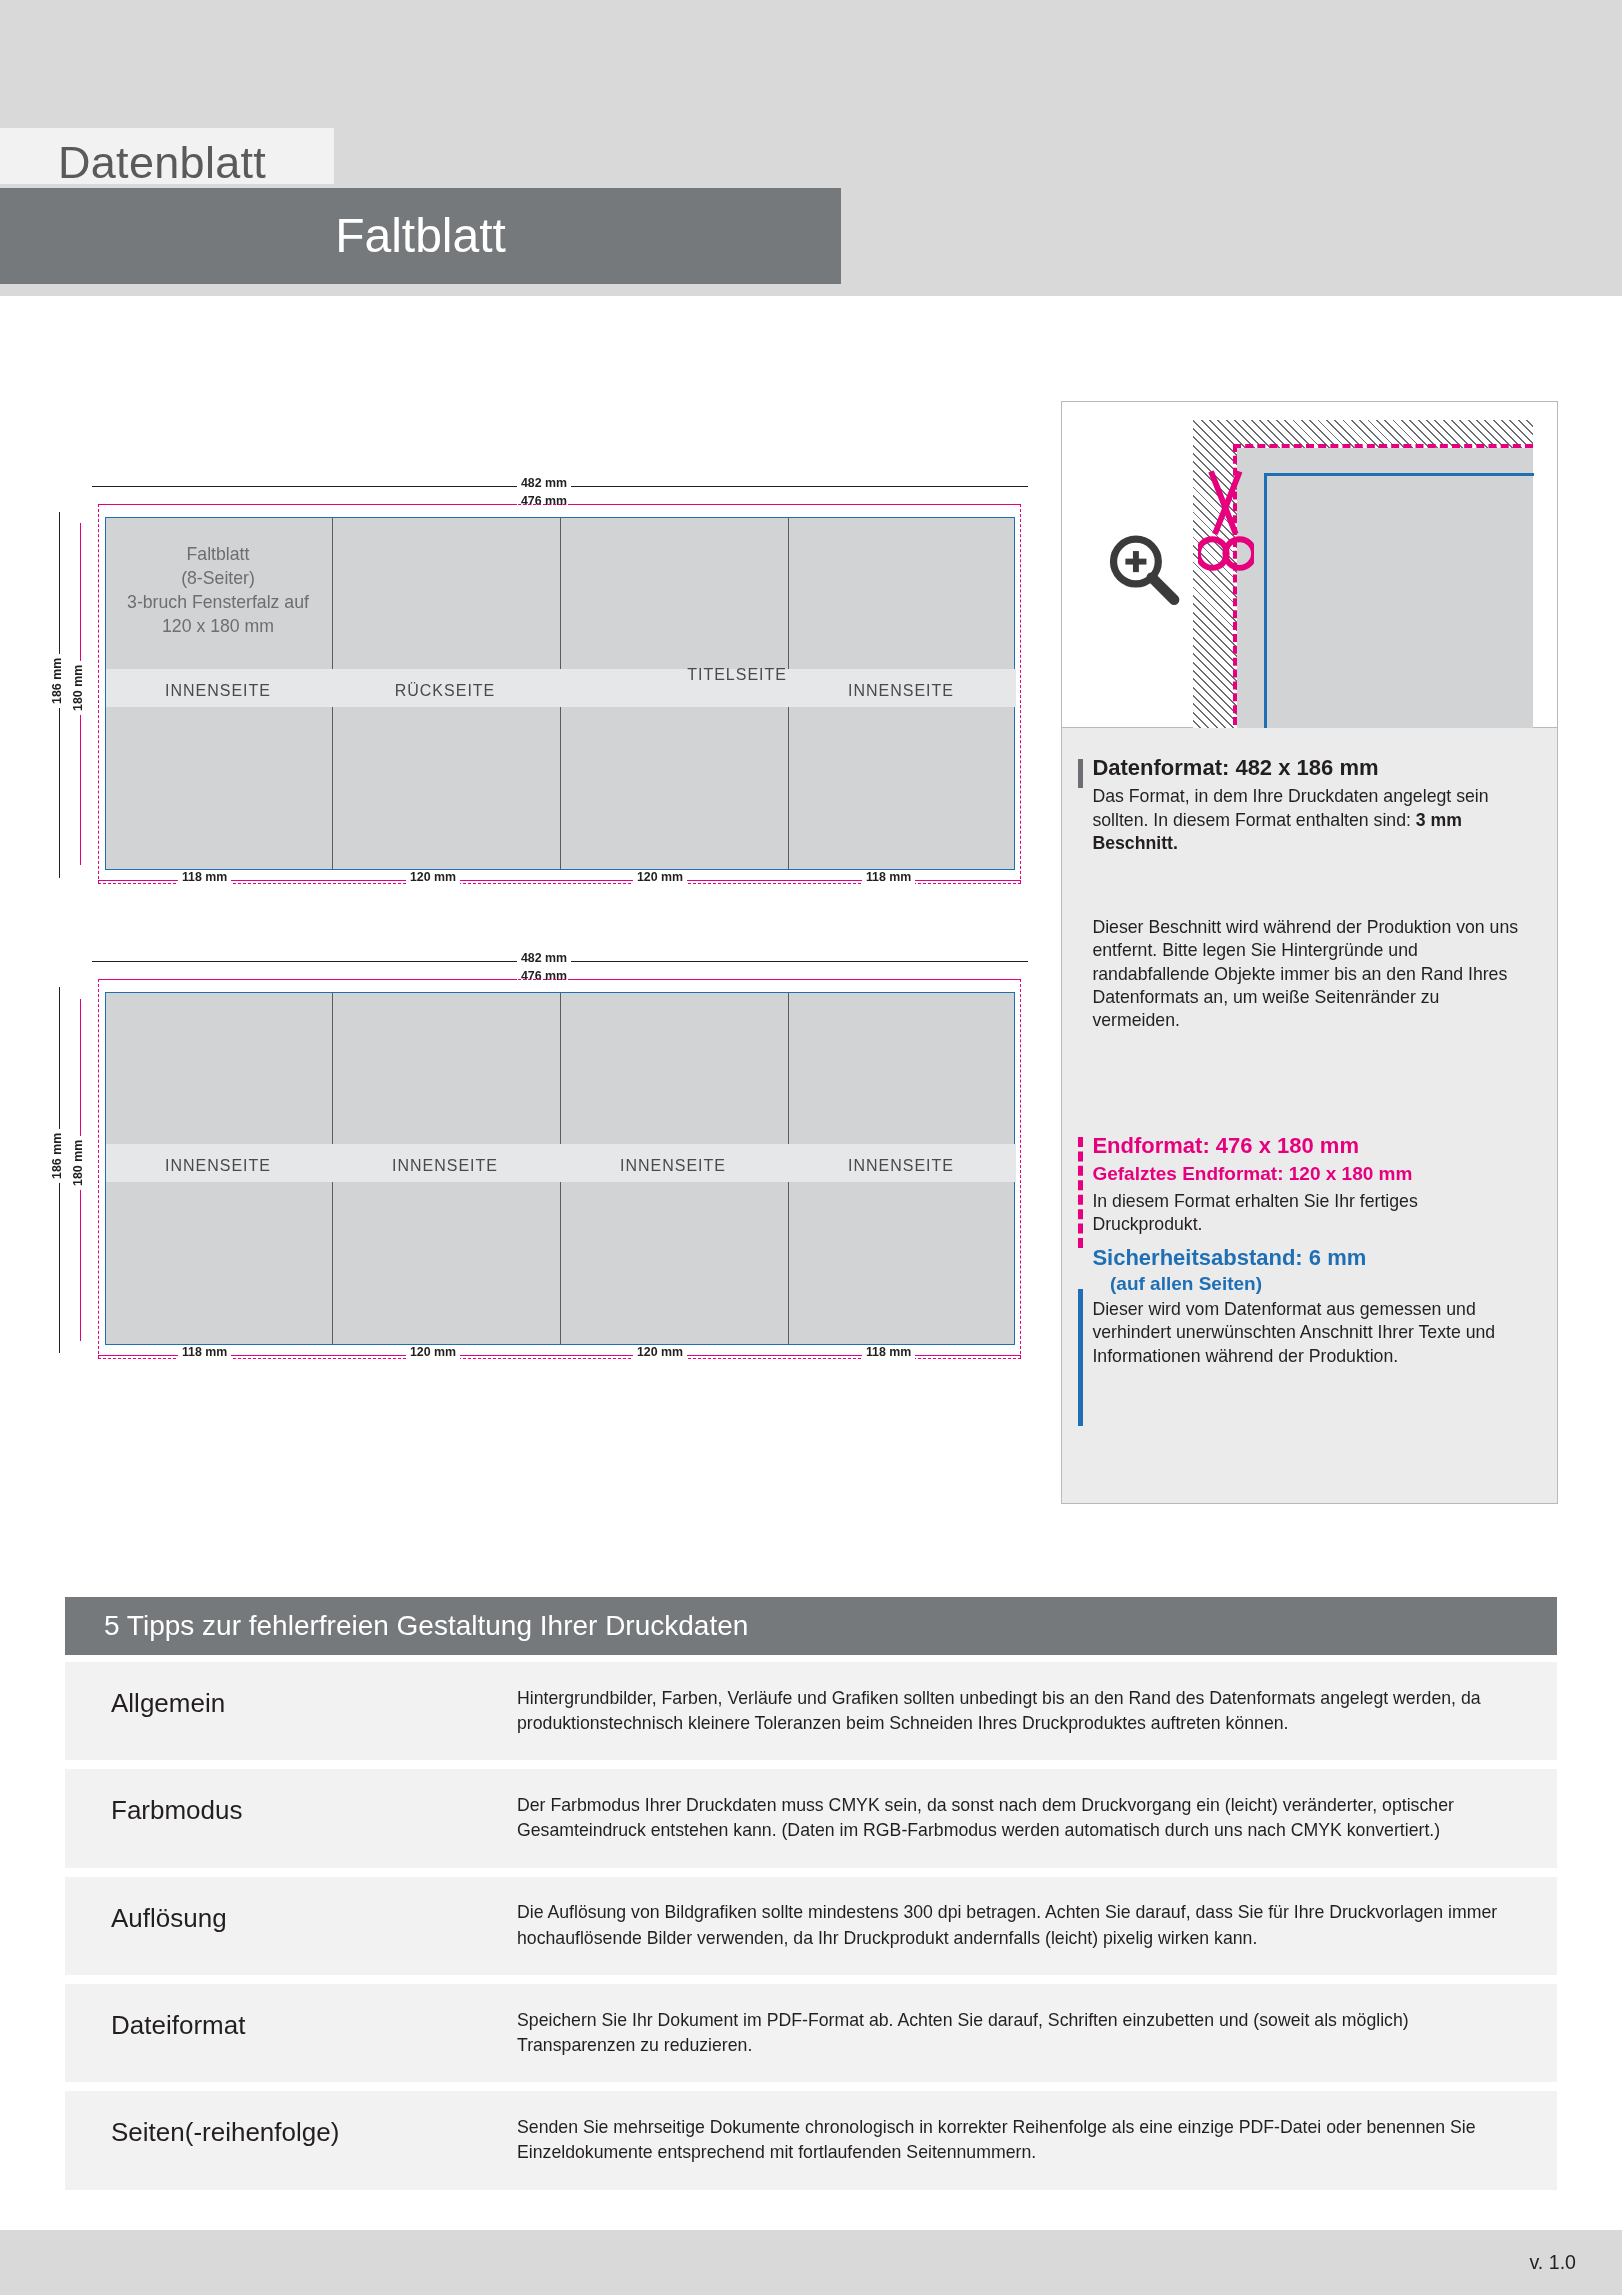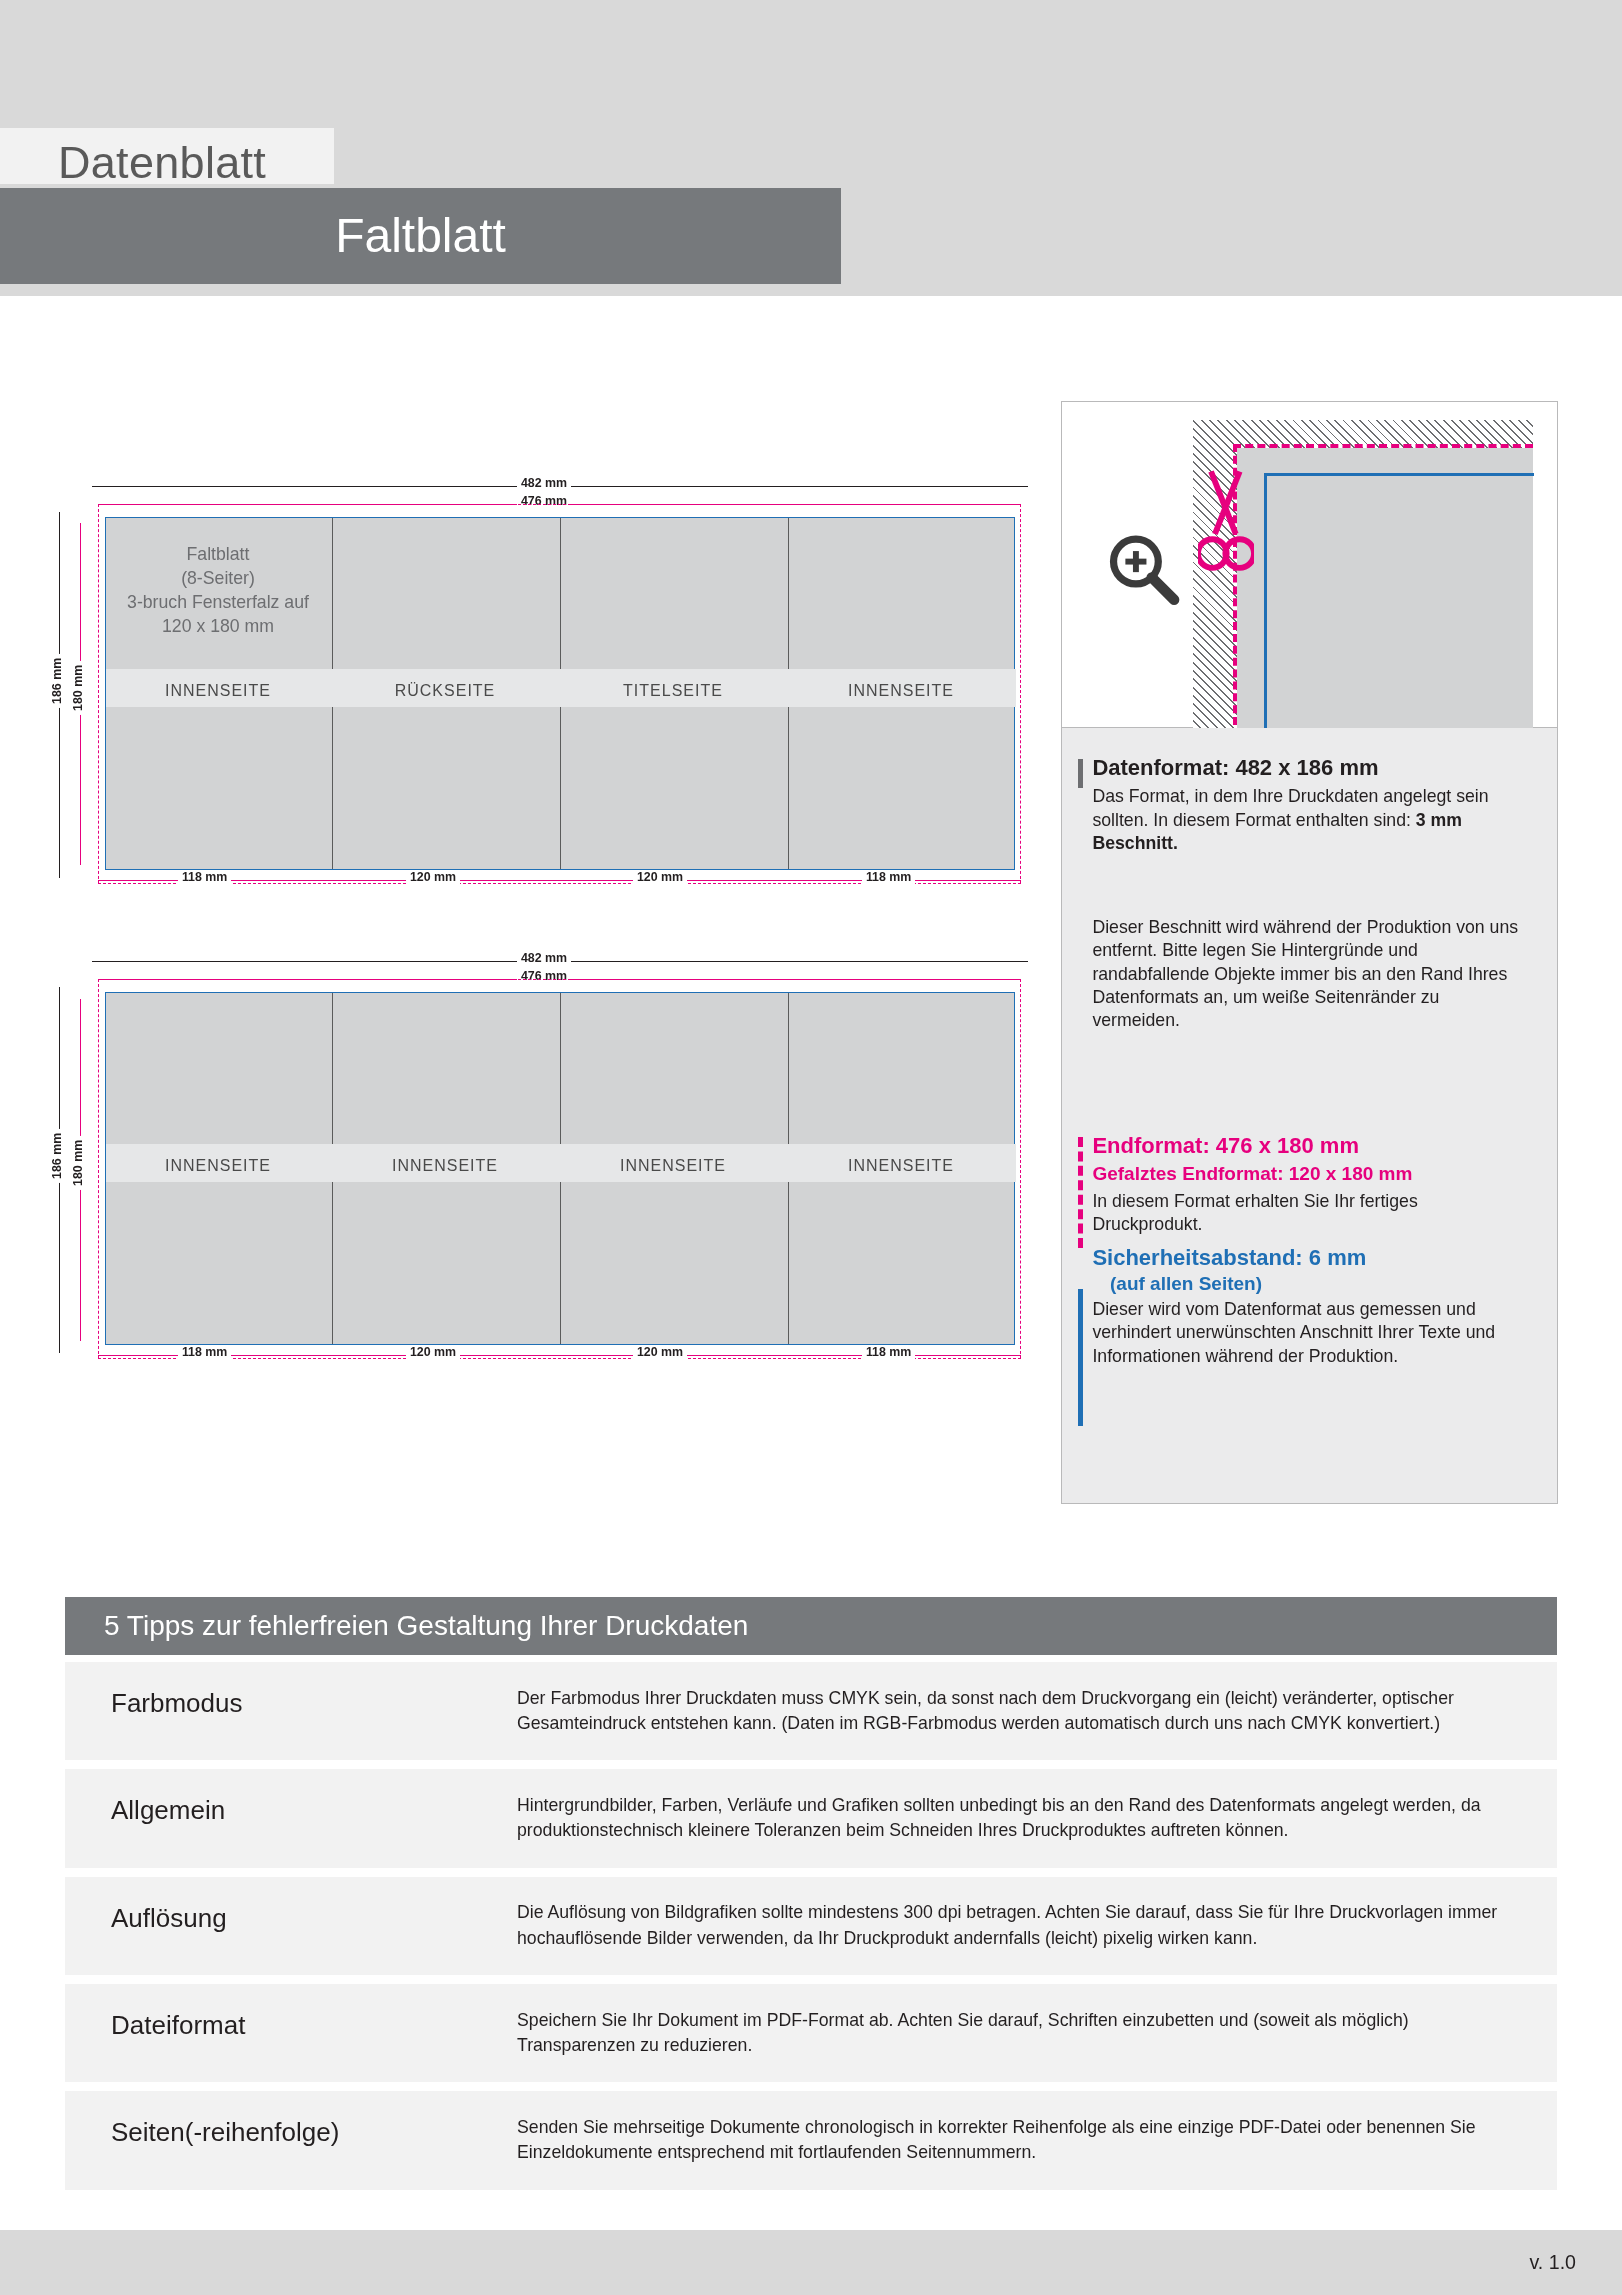--- a/index.html
+++ b/index.html
@@ -162,21 +162,21 @@
     <div class="band-light" style="left:0; top:151px; width:910px; height:38px;"></div>
   </div>
 
   <div class="format-note" style="left:105px; top:543px; width:226px;">Faltblatt
 (8-Seiter)
 3-bruch Fensterfalz auf
 120 x 180 mm</div>
 
   <div class="panel-label" style="left:105px; top:682px; width:226px;">INNENSEITE</div>
   <div class="panel-label" style="left:331px; top:682px; width:228px;">RÜCKSEITE</div>
-  <div class="panel-label" style="left:559px; top:682px; width:228px;">TITELSEITE</div>
+  <div class="panel-label" style="left:559px; top:666px; width:228px;text-align:right;">TITELSEITE</div>
   <div class="panel-label" style="left:787px; top:682px; width:228px;">INNENSEITE</div>
 
   <div class="dim-line-h" style="left:98px; top:880px; width:923px;"></div>
   <div class="dim-text" style="left:178px; top:870px;">118 mm</div>
   <div class="dim-text" style="left:406px; top:870px;">120 mm</div>
   <div class="dim-text" style="left:633px; top:870px;">120 mm</div>
   <div class="dim-text" style="left:862px; top:870px;">118 mm</div>
 </div>
 
 <div>
@@ -259,28 +259,28 @@
   <div class="info-h blue" style="margin-left:32px; font-size:19px;">(auf allen Seiten)</div>
   <div class="info-p" style="margin-left:14.4px; margin-top:2.6px; width:445px;">Dieser wird vom Datenformat aus gemessen und verhindert unerwünschten Anschnitt Ihrer Texte und Informationen während der Produktion.</div>
 </div>
 
 <div class="tips-head">
   <span>5 Tipps zur fehlerfreien Gestaltung Ihrer Druckdaten</span>
 </div>
 
 <div class="tips-table">
   <div class="tips-row">
+    <div class="tips-label">Allgemein</div>
+    <div class="tips-body">Hintergrundbilder, Farben, Verläufe und Grafiken sollten unbedingt bis an den Rand des Datenformats angelegt werden, da produktionstechnisch kleinere Toleranzen beim Schneiden Ihres Druckproduktes auftreten können.</div>
+  </div>
+  <div class="tips-row">
     <div class="tips-label">Farbmodus</div>
     <div class="tips-body">Der Farbmodus Ihrer Druckdaten muss CMYK sein, da sonst nach dem Druckvorgang ein (leicht) veränderter, optischer Gesamteindruck entstehen kann. (Daten im RGB-Farbmodus werden automatisch durch uns nach CMYK konvertiert.)</div>
   </div>
   <div class="tips-row">
-    <div class="tips-label">Allgemein</div>
-    <div class="tips-body">Hintergrundbilder, Farben, Verläufe und Grafiken sollten unbedingt bis an den Rand des Datenformats angelegt werden, da produktionstechnisch kleinere Toleranzen beim Schneiden Ihres Druckproduktes auftreten können.</div>
-  </div>
-  <div class="tips-row">
     <div class="tips-label">Auflösung</div>
     <div class="tips-body">Die Auflösung von Bildgrafiken sollte mindestens 300 dpi betragen. Achten Sie darauf, dass Sie für Ihre Druckvorlagen immer hochauflösende Bilder verwenden, da Ihr Druckprodukt andernfalls (leicht) pixelig wirken kann.</div>
   </div>
   <div class="tips-row">
     <div class="tips-label">Dateiformat</div>
     <div class="tips-body">Speichern Sie Ihr Dokument im PDF-Format ab. Achten Sie darauf, Schriften einzubetten und (soweit als möglich) Transparenzen zu reduzieren.</div>
   </div>
   <div class="tips-row">
     <div class="tips-label">Seiten(-reihenfolge)</div>
     <div class="tips-body">Senden Sie mehrseitige Dokumente chronologisch in korrekter Reihenfolge als eine einzige PDF-Datei oder benennen Sie Einzeldokumente entsprechend mit fortlaufenden Seitennummern.</div>

